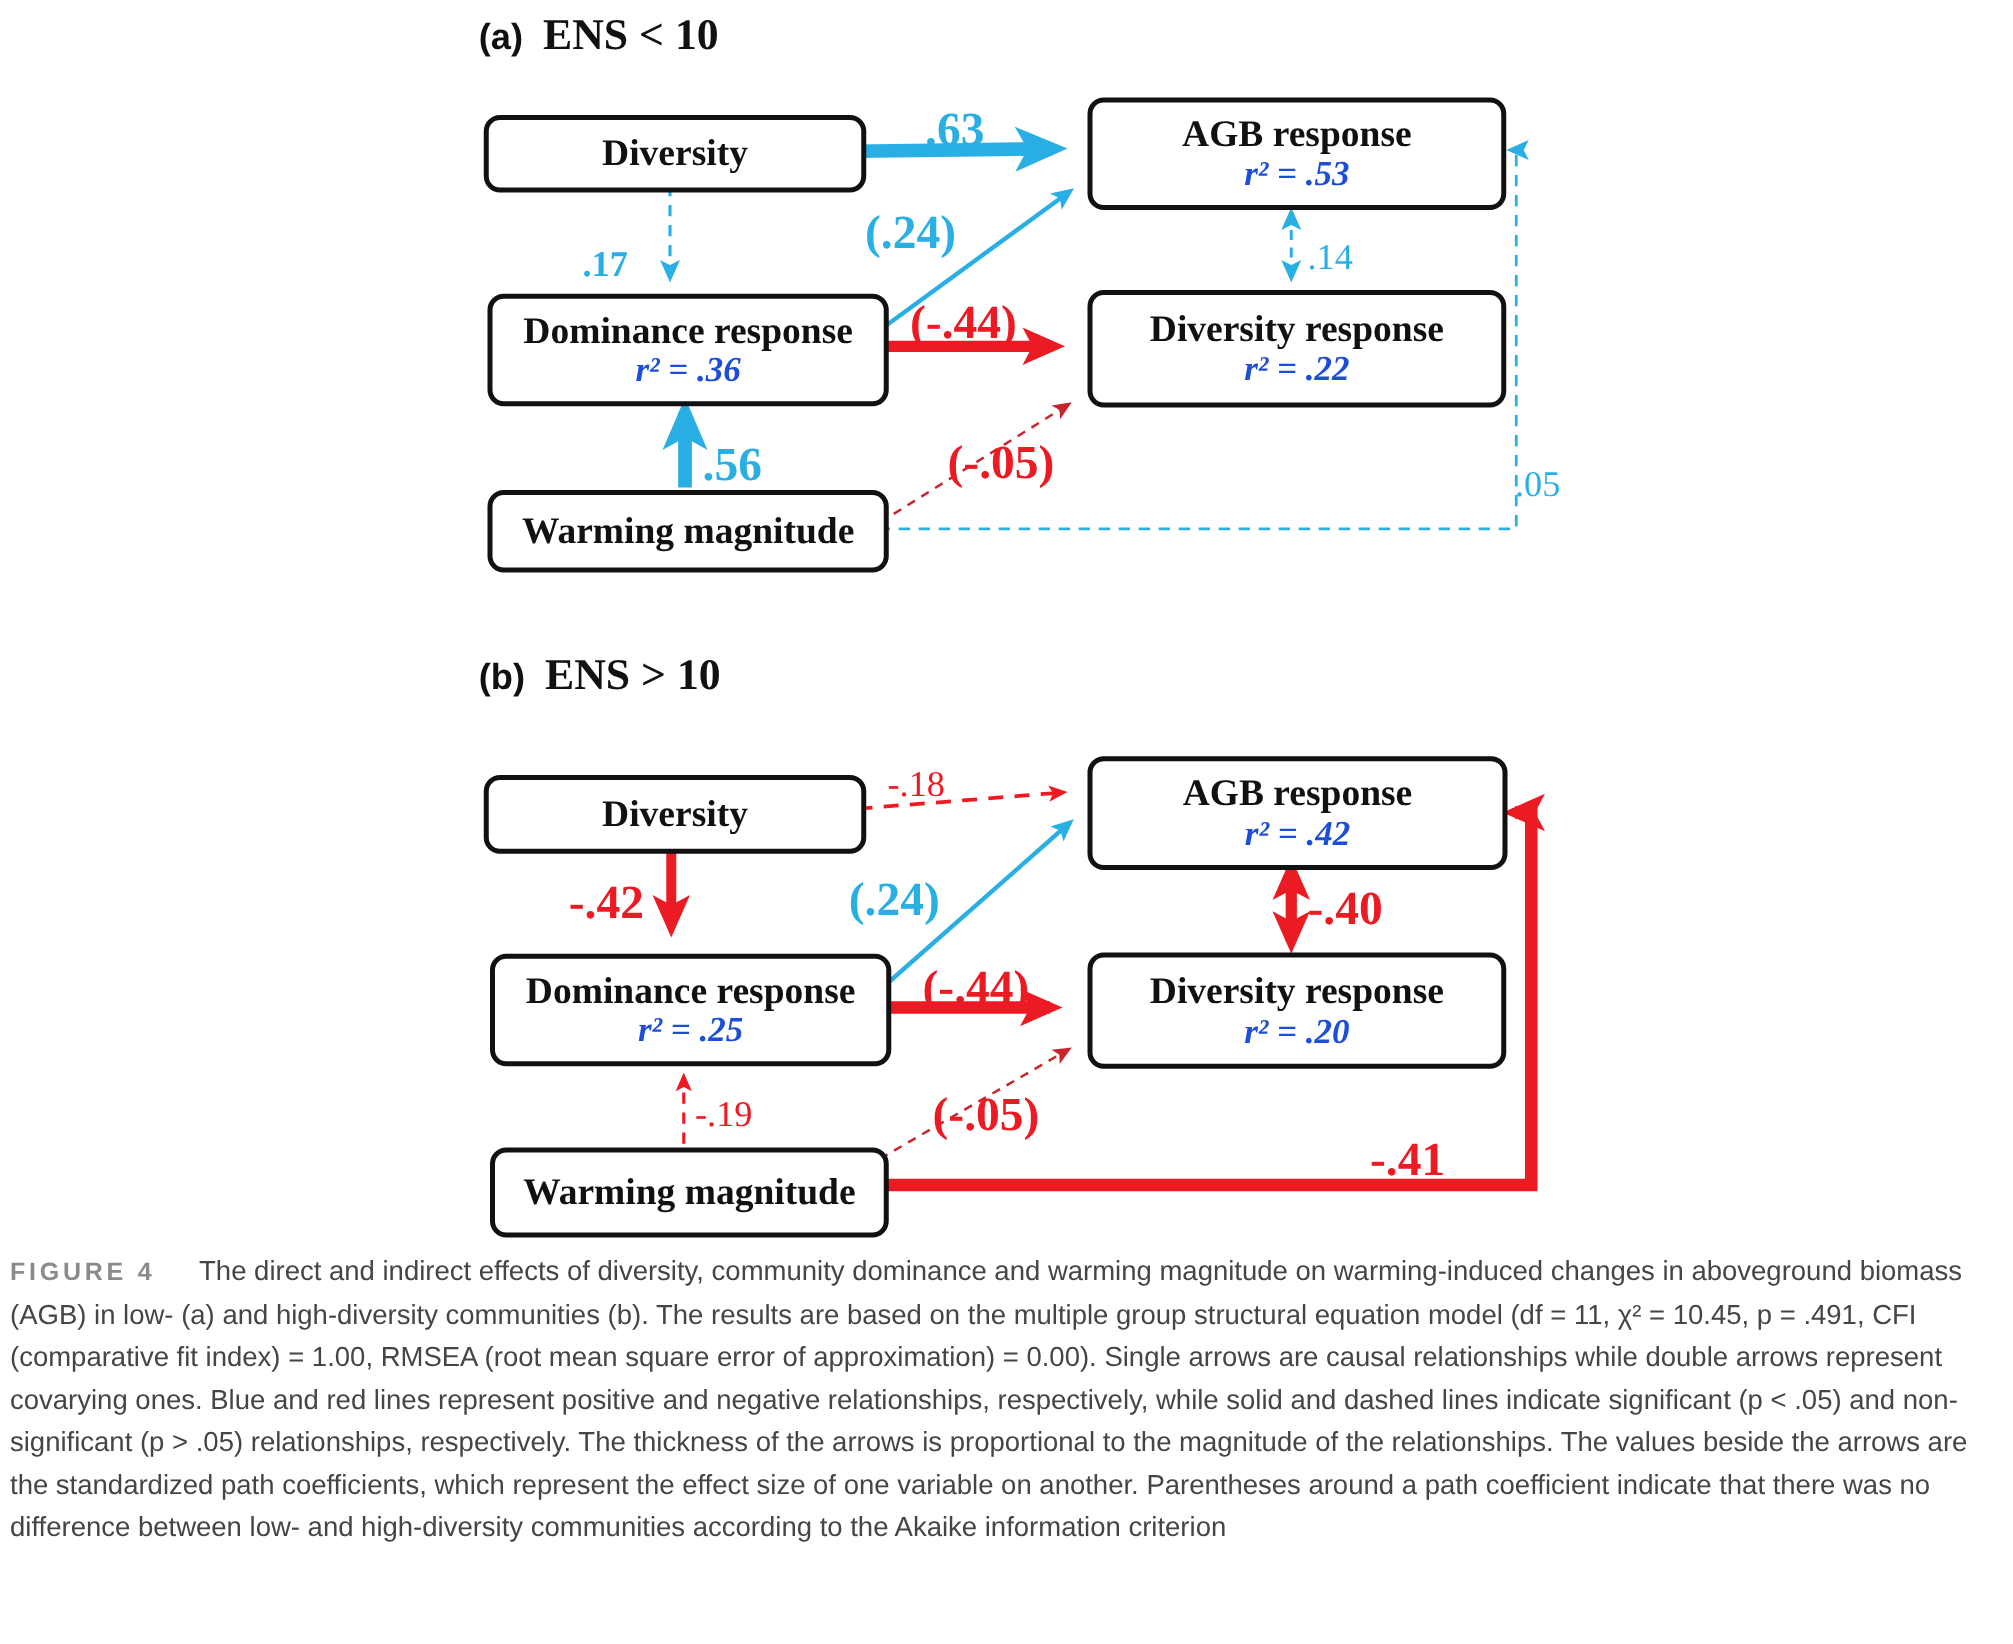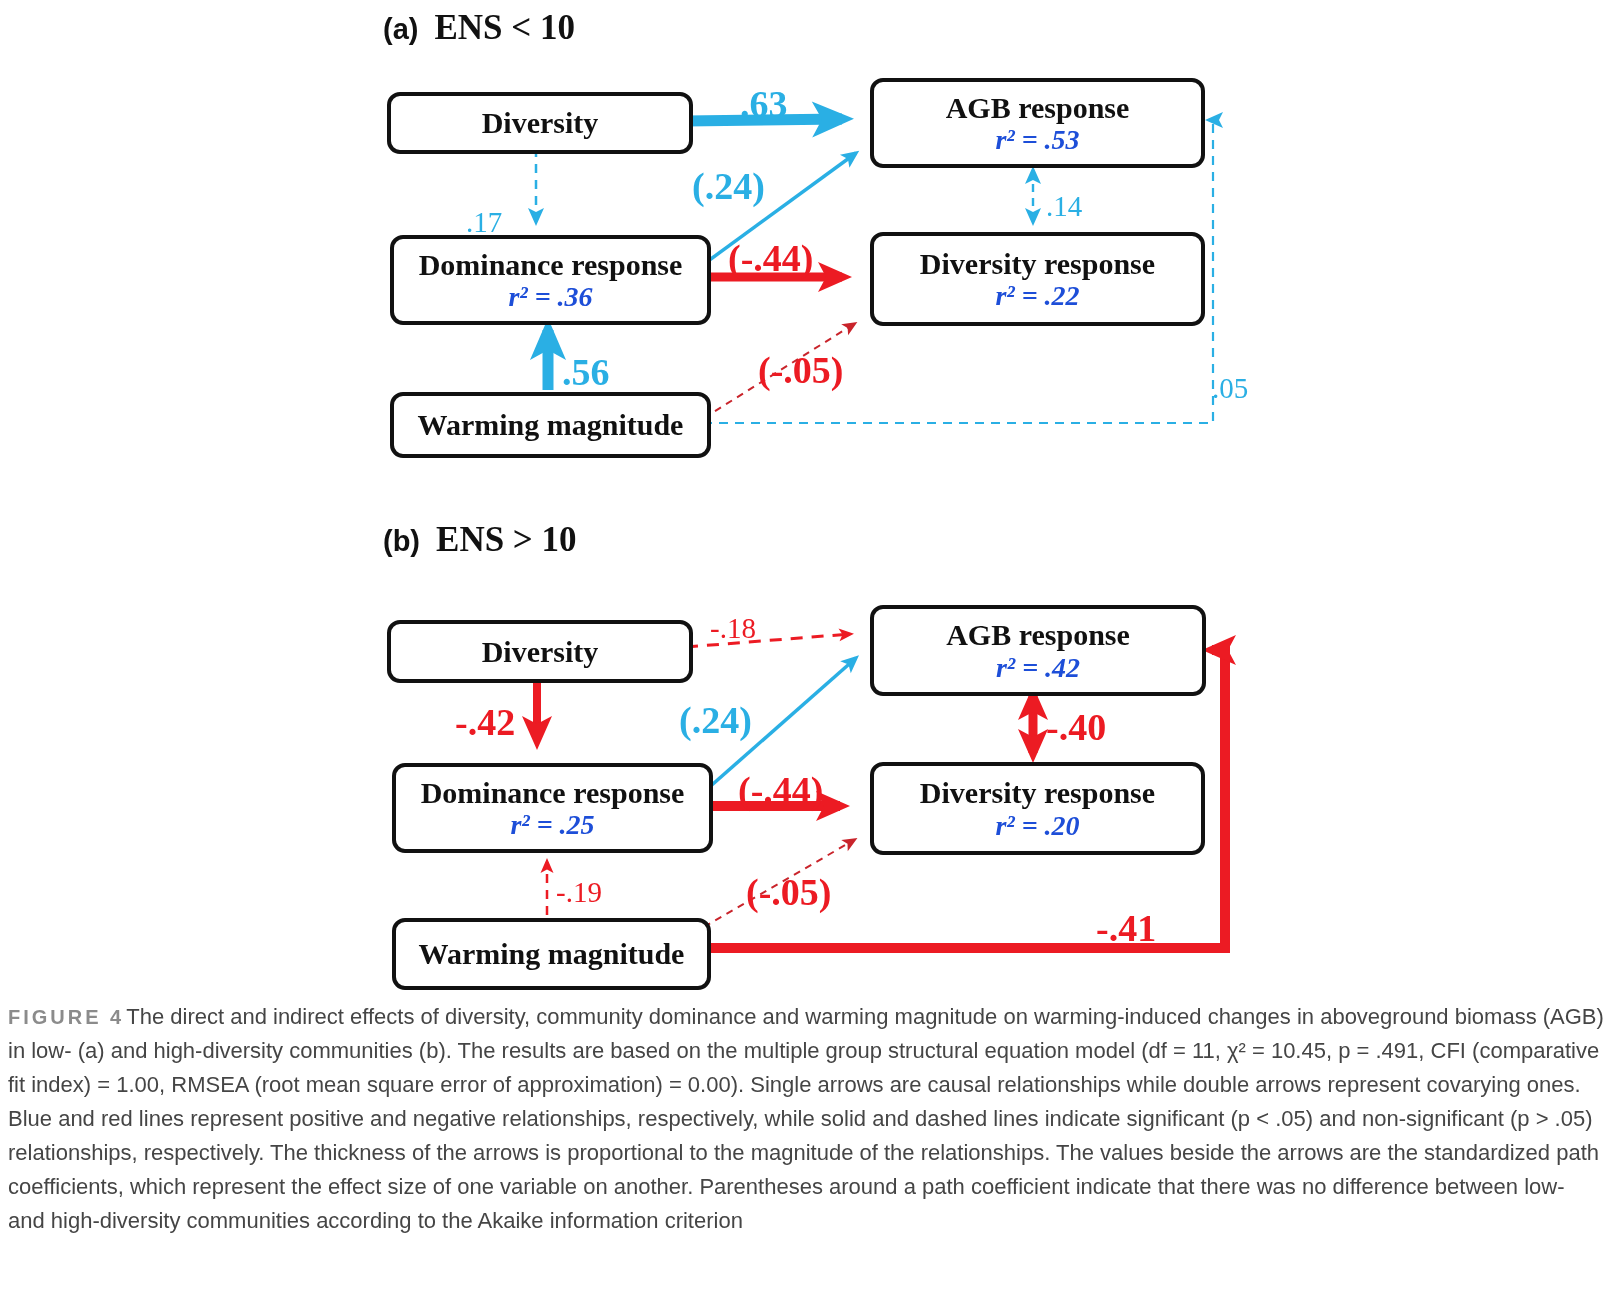--- a/index.html
+++ b/index.html
@@ -13,21 +13,21 @@
   .panel-head{position:absolute;z-index:2;white-space:nowrap;}
   .phead-label{font-family:"Liberation Sans", sans-serif;font-weight:bold;font-size:29px;color:#111;}
   .phead-title{font-family:"Liberation Serif", serif;font-weight:bold;font-size:35px;color:#111;margin-left:16px;}
   .coef{position:absolute;z-index:3;white-space:nowrap;font-family:"Liberation Serif", serif;}
   .coef.bold{font-weight:bold;font-size:38px;}
   .coef.reg{font-weight:normal;font-size:29px;}
   .coef.blue{color:#2AAFE4;}
   .coef.red{color:#EC1B23;}
   .caption{position:absolute;z-index:2;left:8px;top:1000px;width:1596px;margin:0;
            font-family:"Liberation Sans", sans-serif;font-size:22px;line-height:34px;color:#454545;}
-  .cap-tag{font-weight:bold;font-size:20px;letter-spacing:3px;color:#8B8B8B;margin-right:2px;}
+  .cap-tag{font-weight:bold;font-size:20px;letter-spacing:3px;color:#8B8B8B;margin-right:35px;}
 </style>
 </head>
 <body>
 
 <div class="stage">
 
   <svg class="arrows" width="1610" height="1000" viewBox="0 0 1610 1000">
     <defs>
       <marker id="mBlueBig" markerUnits="userSpaceOnUse" markerWidth="46" markerHeight="42" refX="32" refY="21" orient="auto">
         <path d="M2,3 L44,21 L2,39 L12,21 Z" fill="#2AAFE4"></path>
@@ -88,21 +88,21 @@
   </div>
   <div class="node" style="left:870px;top:232px;width:327px;height:86px;">
     <div class="node-label">Diversity response</div>
     <div class="node-r2">r² = .22</div>
   </div>
   <div class="node" style="left:390px;top:392px;width:313px;height:58px;">
     <div class="node-label">Warming magnitude</div>
   </div>
 
   <span class="coef blue bold" style="left:740px;top:82px;">.63</span>
-  <span class="coef blue reg" style="left:466px;top:206px;">.17</span>
+  <span class="coef blue reg" style="left:466px;top:196px;font-weight:bold;">.17</span>
   <span class="coef blue bold" style="left:692px;top:164px;">(.24)</span>
   <span class="coef red bold" style="left:728px;top:236px;">(-.44)</span>
   <span class="coef blue bold" style="left:562px;top:350px;">.56</span>
   <span class="coef red bold" style="left:758px;top:348px;">(-.05)</span>
   <span class="coef blue reg" style="left:1180px;top:372px;margin-left:32px;">.05</span>
   <span class="coef blue reg" style="left:1046px;top:190px;">.14</span>
 
   <div class="panel-head" style="left:383px;top:520px;">
     <span class="phead-label">(b)</span><span class="phead-title">ENS &gt; 10</span>
   </div>

